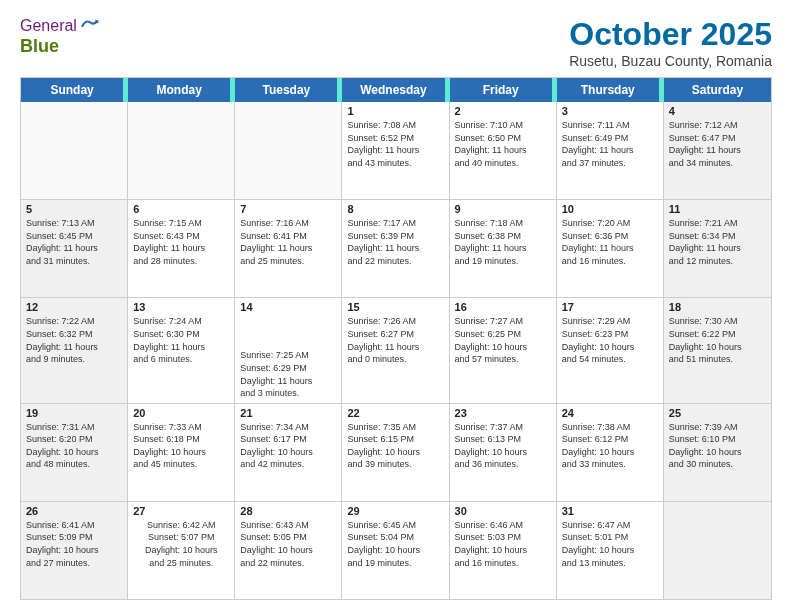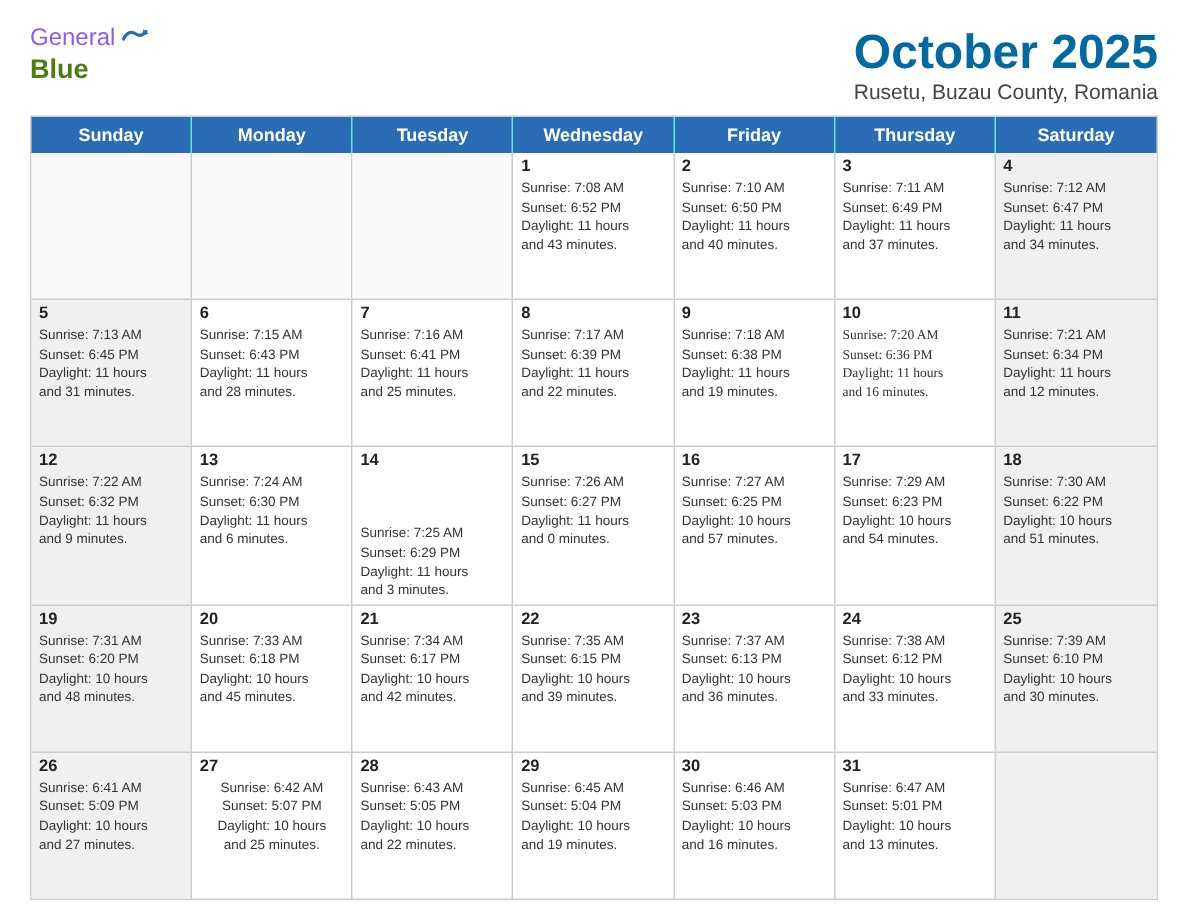--- a/index.html
+++ b/index.html
@@ -20,21 +20,21 @@
     .header {
       display: flex;
       align-items: flex-start;
       justify-content: space-between;
       margin-bottom: 8px;
     }
     .logo {
       display: flex;
       align-items: center;
     }
-    .logo-general { color: #8b5cf6; }
+    .logo-general { color: #701a75; }
     .logo-blue { color: #1a5fb4; }
     .logo-icon {
       width: 20px;
       height: 20px;
       margin-left: 2px;
     }
     .title-block {
       text-align: right;
     }
     .month-title {
@@ -56,21 +56,21 @@
       display: grid;
       grid-template-columns: repeat(7, 1fr);
       background: #2a6db5;
     }
     .cal-header-cell {
       color: #fff;
       font-size: 12px;
       font-weight: bold;
       text-align: center;
       padding: 5px 2px;
-      border-right: 1px solid #5eead4;
+      border-right: 5px solid #5eead4;
     }
     .cal-header-cell:last-child { border-right: none; }
     .cal-body {
       display: flex;
       flex-direction: column;
       flex: 1;
     }
     .cal-row {
       display: grid;
       grid-template-columns: repeat(7, 1fr);
@@ -201,21 +201,21 @@
           </div>
           <div class="cal-cell">
             <div class="day-num">9</div>
             <div class="day-info" style="white-space: pre-line;">Sunrise: 7:18 AM
 Sunset: 6:38 PM
 Daylight: 11 hours
 and 19 minutes.</div>
           </div>
           <div class="cal-cell">
             <div class="day-num">10</div>
-            <div class="day-info" style="white-space: pre-line; font-family: Liberation Serif, serif;">Sunrise: 7:20 AM
+            <div class="day-info" style="white-space: pre-line;">Sunrise: 7:20 AM
 Sunset: 6:36 PM
 Daylight: 11 hours
 and 16 minutes.</div>
           </div>
           <div class="cal-cell shaded">
             <div class="day-num">11</div>
             <div class="day-info" style="white-space: pre-line;">Sunrise: 7:21 AM
 Sunset: 6:34 PM
 Daylight: 11 hours
 and 12 minutes.</div>

